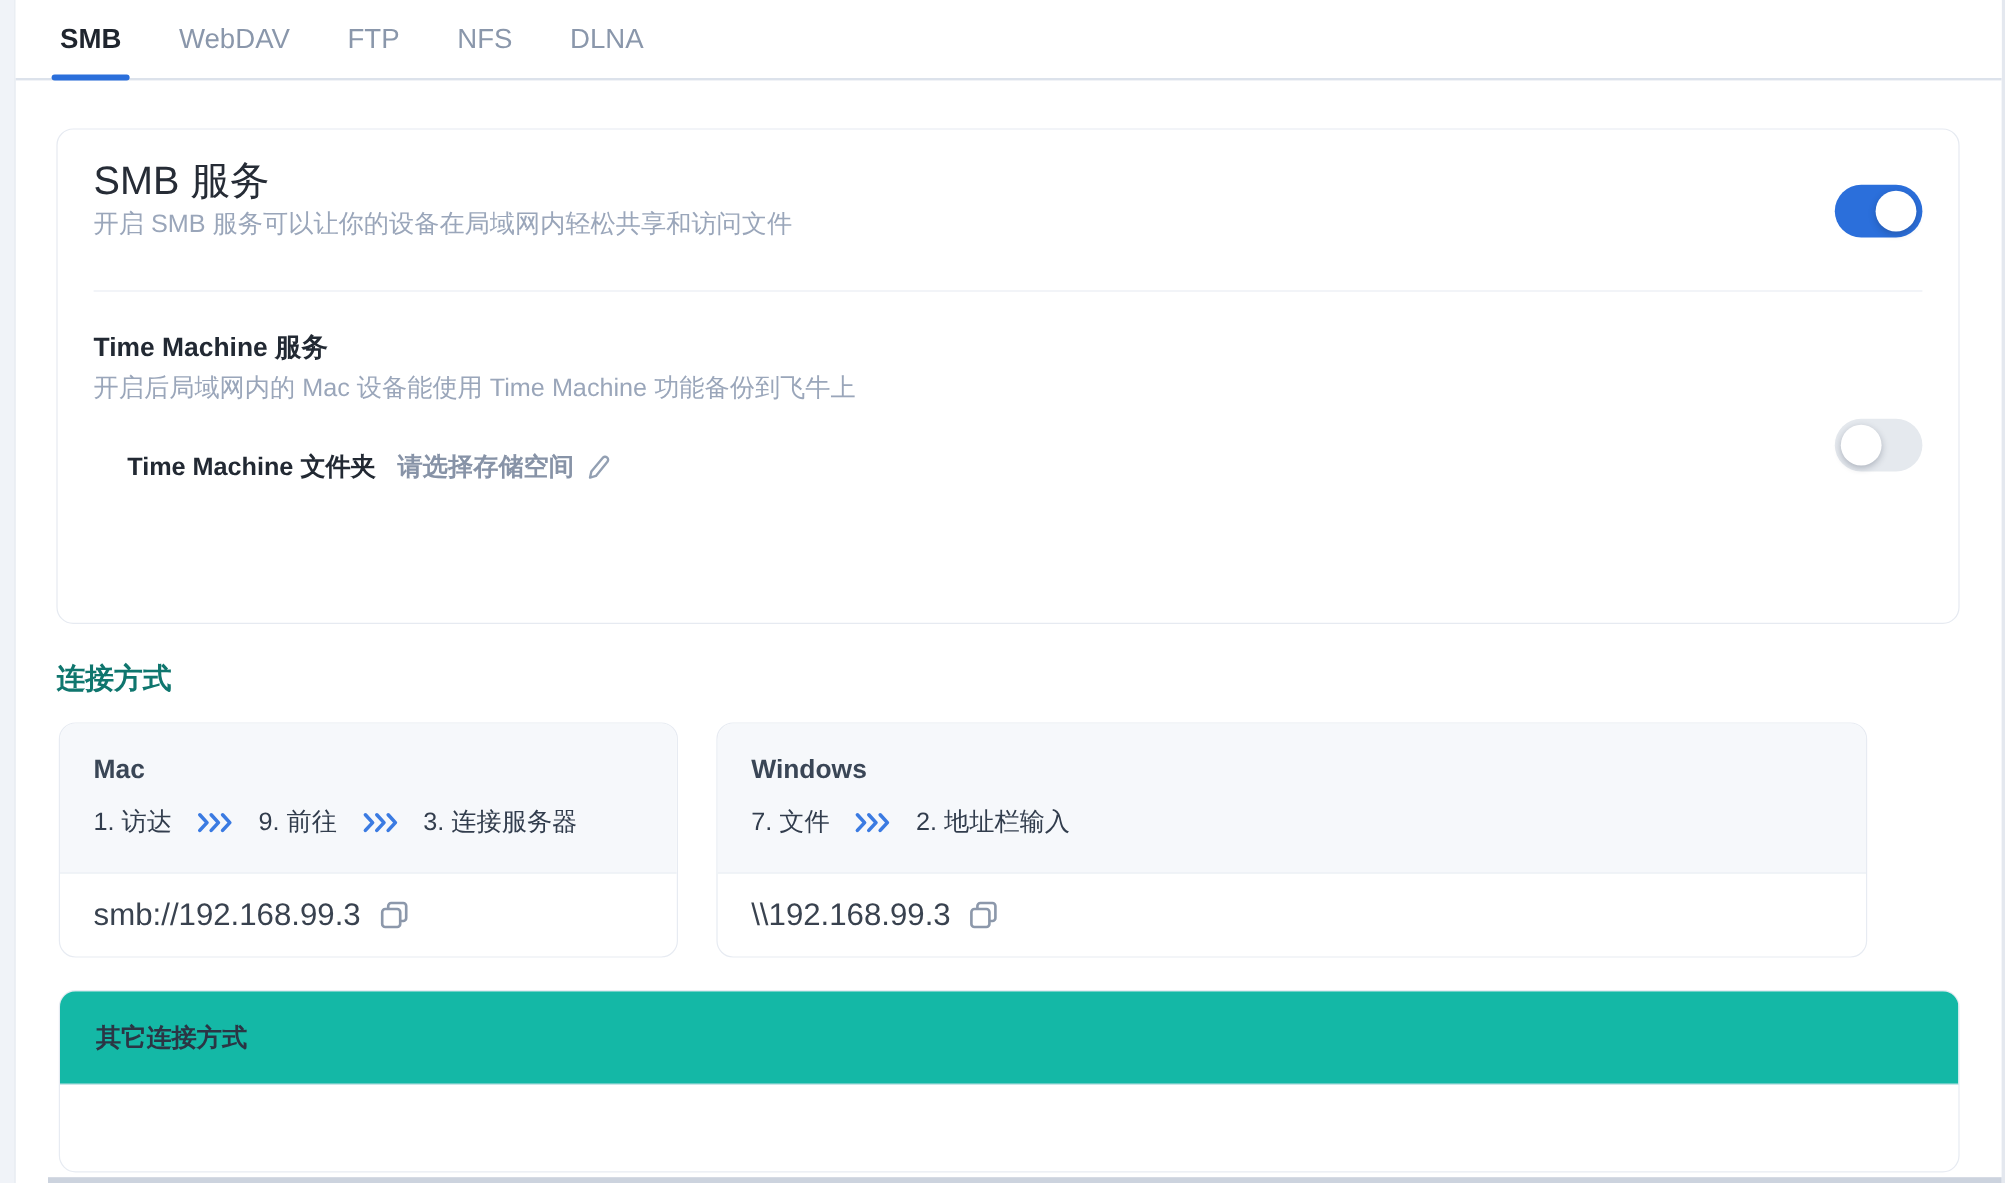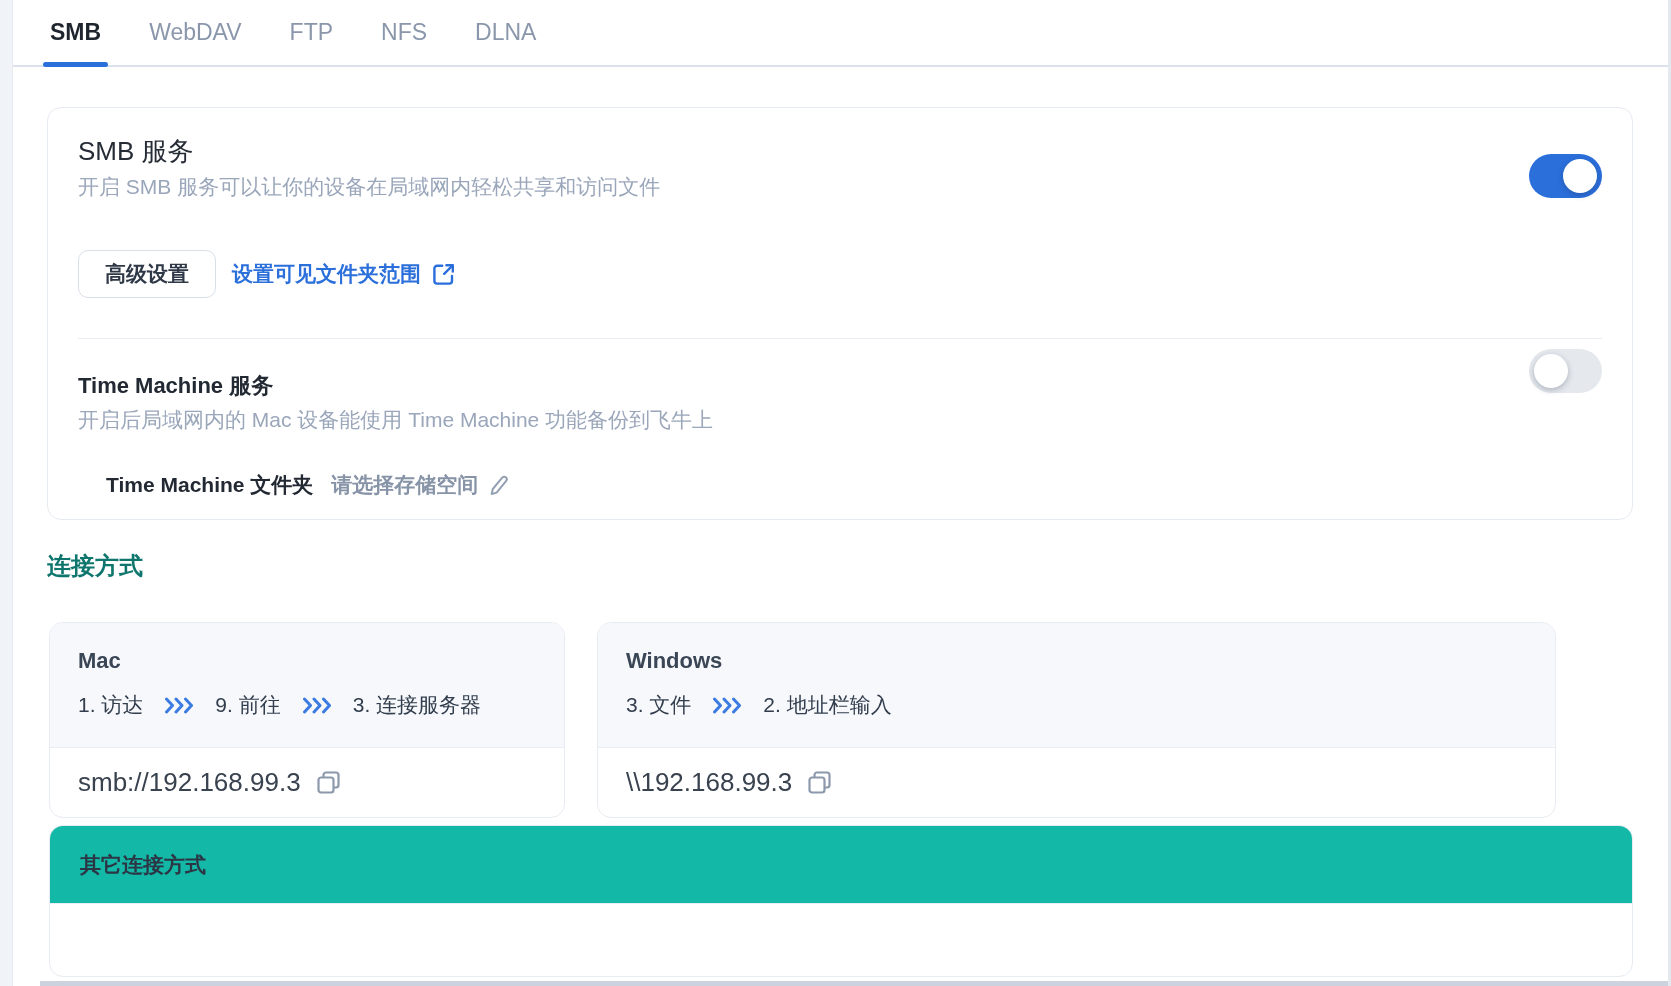--- a/index.html
+++ b/index.html
@@ -24,21 +24,21 @@
   .tab.active::after{
     content:"";position:absolute;left:-7px;right:-7px;bottom:-2px;height:5px;
     background:#2b6fdb;border-radius:3px;
   }
 
   
   .card{
     position:absolute;background:#fff;border:1px solid #e6eaf1;border-radius:14px;box-sizing:border-box;
   }
   .smb-card{left:47px;top:107px;width:1586px;height:413px;padding:26px 30px 24px 30px;}
-  .svc-title{font-size:26px;color:#262c36;line-height:34px;}
+  .svc-title{font-size:33px;color:#262c36;line-height:34px;}
   .svc-desc{font-size:21px;color:#9aa6ba;line-height:30px;margin-top:4px;}
   .actions{display:flex;align-items:center;gap:16px;margin-top:48px;}
   .btn{
     display:inline-flex;align-items:center;justify-content:center;
     padding:0 26px;height:48px;background:#fff;border:1.5px solid #d9dfe9;border-radius:10px;
     font-family:inherit;font-size:21px;font-weight:600;color:#2f3846;cursor:pointer;
   }
   .blue-link{display:inline-flex;align-items:center;gap:11px;font-size:21px;font-weight:600;color:#2b6fdb;cursor:pointer;}
   .divider{border:none;border-top:1px solid #e9edf3;margin:40px 0 0 0;}
   .tm-title{font-size:22px;font-weight:700;color:#222933;line-height:30px;margin-top:32px;}
@@ -54,21 +54,21 @@
     box-shadow:0 2px 6px rgba(25,35,60,.28);
   }
   .toggle.on{background:#2b6fdb;}
   .toggle.on .knob{left:34px;}
   .toggle-smb{top:46px;}
   .toggle-tm{top:241px;}
 
   
   .section-heading{position:absolute;left:47px;top:550px;font-size:24px;font-weight:700;color:#0f766e;line-height:32px;}
 
-  .conn-card{position:absolute;top:602px;height:196px;border:1px solid #e7ebf2;border-radius:14px;background:#fff;box-sizing:border-box;overflow:hidden;margin-top:20px;}
+  .conn-card{position:absolute;top:602px;height:196px;border:1px solid #e7ebf2;border-radius:14px;background:#fff;box-sizing:border-box;overflow:hidden;}
   .conn-mac{left:49px;width:516px;}
   .conn-win{left:597px;width:959px;}
   .conn-head{height:125px;background:#f6f8fb;border-bottom:1px solid #eaeef4;box-sizing:border-box;padding:24px 28px 0 28px;}
   .conn-title{font-size:22px;font-weight:600;color:#3a4656;line-height:28px;}
   .conn-steps{display:flex;align-items:center;gap:21px;margin-top:16px;font-size:21px;color:#323d4d;white-space:nowrap;}
   .conn-body{height:69px;display:flex;align-items:center;gap:14px;padding:0 28px;font-size:26px;color:#39424f;}
   .icon-btn{display:inline-flex;align-items:center;justify-content:center;background:none;border:none;padding:0;cursor:pointer;}
 
   
   .other-card{position:absolute;left:49px;top:825px;width:1584px;height:152px;border:1px solid #e7ebf2;border-radius:14px;background:#fff;box-sizing:border-box;overflow:hidden;}
@@ -99,33 +99,20 @@
   </div>
 
   <div class="card smb-card">
     <div class="svc-title">SMB 服务</div>
     <div class="svc-desc">开启 SMB 服务可以让你的设备在局域网内轻松共享和访问文件</div>
 
     <div class="toggle toggle-smb on">
       <div class="knob"></div>
     </div>
 
-    <div class="actions">
-      <button class="btn">高级设置</button>
-      <span class="blue-link">
-        <span>设置可见文件夹范围</span>
-        <span>
-          <svg width="23" height="23" viewBox="0 0 23 23" fill="none" stroke="#2b6fdb" stroke-width="2.4" stroke-linecap="round" stroke-linejoin="round">
-            <path d="M20 13v5a2.6 2.6 0 0 1-2.6 2.6H5A2.6 2.6 0 0 1 2.4 18V5.4A2.6 2.6 0 0 1 5 2.8h5.2"></path>
-            <path d="M14.4 2.2h6.4v6.4"></path>
-            <path d="M20.6 2.4 12.2 10.8"></path>
-          </svg>
-        </span>
-      </span>
-    </div>
 
     <hr class="divider">
 
     <div class="tm-title">Time Machine 服务</div>
     <div class="tm-desc">开启后局域网内的 Mac 设备能使用 Time Machine 功能备份到飞牛上</div>
 
     <div class="toggle toggle-tm">
       <div class="knob"></div>
     </div>
 
@@ -177,21 +164,21 @@
           </svg>
         </span>
       </button>
     </div>
   </div>
 
   <div class="conn-card conn-win">
     <div class="conn-head">
       <div class="conn-title">Windows</div>
       <div class="conn-steps">
-        <span>3. 文件</span>
+        <span>7. 文件</span>
         <span>
           <svg width="30" height="17" viewBox="0 0 30 17" fill="none" stroke="#3b7be2" stroke-width="3" stroke-linecap="round" stroke-linejoin="round">
             <path d="M2.5 2l6 6.5-6 6.5"></path>
               <path d="M12 2l6 6.5-6 6.5"></path>
               <path d="M21.5 2l6 6.5-6 6.5"></path>
           </svg>
         </span>
         <span>2. 地址栏输入</span>
       </div>
     </div>

